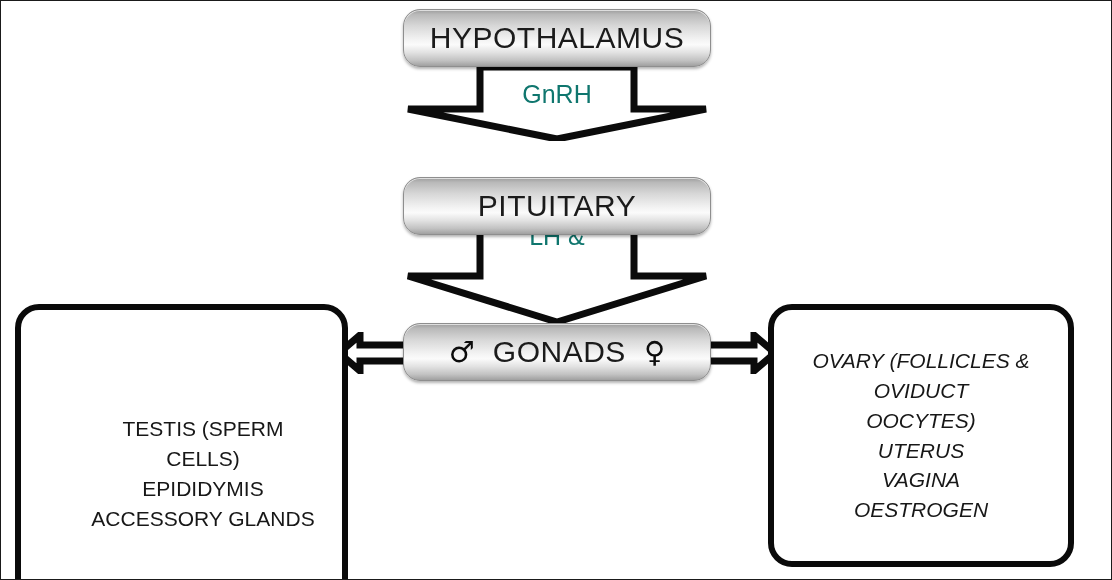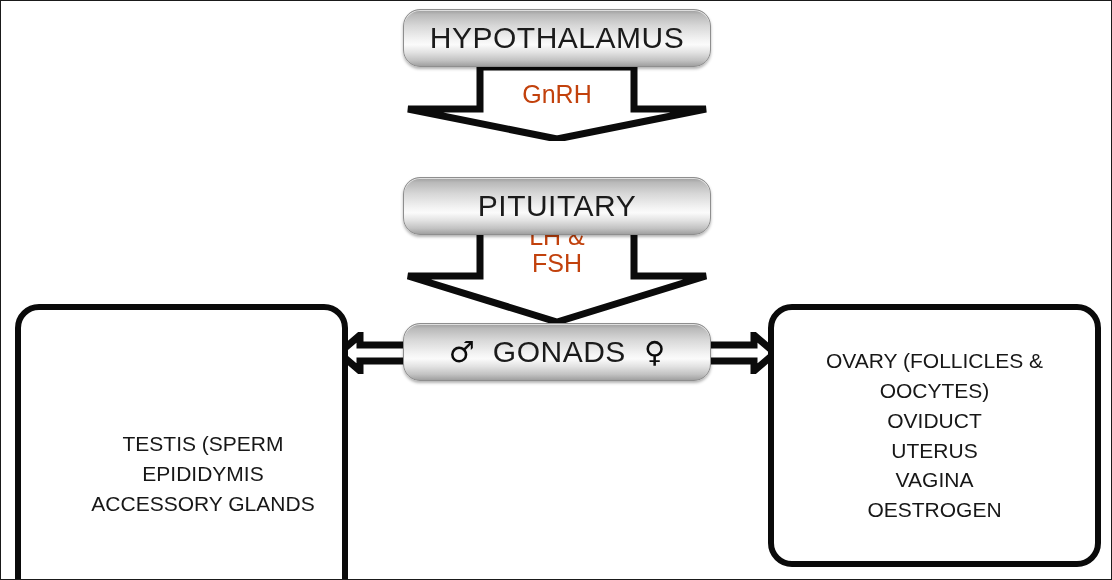--- a/index.html
+++ b/index.html
@@ -69,21 +69,21 @@
   .down-arrow {
     position: absolute;
     z-index: 2;
   }
   .down-arrow svg { display: block; }
   .arrow-caption {
     position: absolute;
     width: 100%;
     text-align: center;
     font-size: 25px;
-    color: #c2410c;
+    color: #0f766e;
     line-height: 1.06;
     z-index: 4;
     pointer-events: none;
   }
 
   #gnrh-arrow   { left: 405px; top: 64px;  width: 302px; height: 76px; }
   #gnrh-caption { left: 405px; top: 80px;  width: 302px; }
 
   #lhfsh-arrow   { left: 405px; top: 205px; width: 302px; height: 118px; }
   #lhfsh-caption { left: 405px; top: 222px; width: 302px; }
@@ -101,21 +101,21 @@
     z-index: 5;
   }
   .organ-list {
     text-align: center;
     font-size: 21px;
     line-height: 1.42;
     color: #171717;
     padding: 0 10px;
   }
   #male-box   { left: 14px;  top: 303px; width: 333px; height: 340px; padding-left: 43px; }
-  #female-box { left: 767px; top: 303px; width: 333px; height: 263px; }
+  #female-box { left: 767px; top: 303px; width: 306px; height: 263px; font-style: italic; }
 
   
   .side-arrow { position: absolute; z-index: 3; }
   .side-arrow svg { display: block; }
   #left-arrow  { left: 335px; top: 331px; width: 76px; height: 42px; }
   #right-arrow { left: 701px; top: 331px; width: 76px; height: 42px; }
 </style>
 </head>
 <body>
 
@@ -138,21 +138,20 @@
     <span class="pill-label">PITUITARY</span>
   </div>
 
   <div class="down-arrow" id="lhfsh-arrow">
     <svg viewBox="0 0 302 118" width="302" height="118" aria-hidden="true">
       <polygon points="74,2 228,2 228,70 300,70 151,116 2,70 74,70" fill="#ffffff" stroke="#0b0b0b" stroke-width="7" stroke-linejoin="miter"></polygon>
     </svg>
   </div>
   <div class="arrow-caption" id="lhfsh-caption">
     <div>LH &amp;</div>
-    <div>FSH</div>
   </div>
 
   <div class="side-arrow" id="left-arrow">
     <svg viewBox="0 0 76 42" width="76" height="42" aria-hidden="true">
       <polygon points="24,3 24,13 74,13 74,29 24,29 24,39 3,21" fill="#ffffff" stroke="#0b0b0b" stroke-width="7" stroke-linejoin="miter"></polygon>
     </svg>
   </div>
 
   <div class="side-arrow" id="right-arrow">
     <svg viewBox="0 0 76 42" width="76" height="42" aria-hidden="true">
@@ -164,29 +163,30 @@
     <div class="gonads-row">
       <span class="sex-symbol">♂</span>
       <span class="pill-label">GONADS</span>
       <span class="sex-symbol">♀</span>
     </div>
   </div>
 
   <div class="organ-box" id="male-box">
     <div class="organ-list">
       <div>TESTIS (SPERM</div>
+      <div>CELLS)</div>
       <div>EPIDIDYMIS</div>
       <div>ACCESSORY GLANDS</div>
     </div>
   </div>
 
   <div class="organ-box" id="female-box">
     <div class="organ-list">
       <div>OVARY (FOLLICLES &amp;</div>
+      <div>OVIDUCT</div>
       <div>OOCYTES)</div>
-      <div>OVIDUCT</div>
       <div>UTERUS</div>
       <div>VAGINA</div>
       <div>OESTROGEN</div>
     </div>
   </div>
 
 </div>
 
 </body></html>

